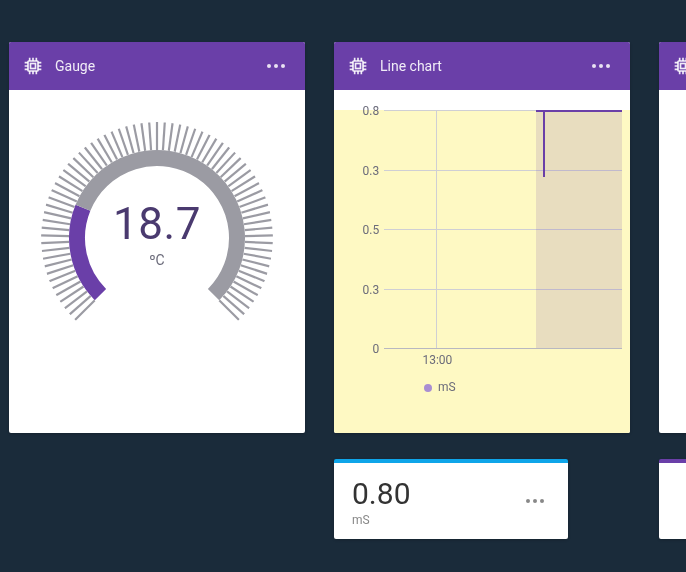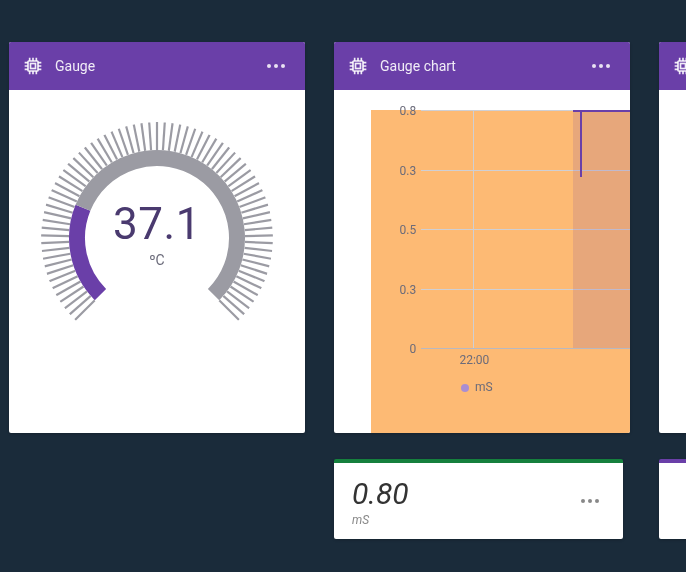--- a/index.html
+++ b/index.html
@@ -85,21 +85,21 @@
     letter-spacing: 0.5px;
   }
   .gauge-unit {
     font-size: 14px;
     color: #6b6b7a;
     margin-top: 2px;
   }
 
   
   #line-card { left: 334px; top: 42px; width: 296px; height: 391px; }
-  #line-card .card-body { height: 343px; background:#fdba74;margin-left:37px; }
+  #line-card .card-body { height: 343px; background:#fef9c3; }
   .chart-area {
     position: relative;
     margin: 20px 8px 8px 50px;
     height: 238px;
   }
   .chart-grid-v {
     position: absolute; top:0; bottom:0;
     border-left: 1px solid #cfcfd4;
   }
   .chart-grid-h {
@@ -144,21 +144,21 @@
     background:#a98ed2;
     margin-right:6px;
     vertical-align: middle;
   }
 
   
   #card3 { left: 659px; top: 42px; width: 60px; height: 391px; }
   #card3 .card-body { height: 343px; }
 
   
-  #value-card { left: 334px; top: 459px; width: 289px; height: 80px; border-top:4px solid #15803d;font-style:italic;}
+  #value-card { left: 334px; top: 459px; width: 234px; height: 80px; border-top:4px solid #0ea5e9;}
   #value-card-inner {
     padding: 10px 18px;
     display:flex;
     justify-content: space-between;
     align-items: center;
     height: 100%;
   }
   .value-big {
     font-size: 30px;
     color: #333;
@@ -290,21 +290,21 @@
 
         <g mask="url(#tickmask)">
           <circle cx="130" cy="140" r="102" fill="none" stroke="#9b9ba3" stroke-width="28"></circle>
         </g>
 
         <path id="value-arc" fill="none" stroke="#6a3fa8" stroke-width="16" stroke-linecap="butt" d="M 73.4314575050762 196.5685424949238 A 80 80 0 0 1 55.946190325652054 109.73395842341701"></path>
 
         <path id="track-arc" fill="none" stroke="#9b9ba3" stroke-width="16" d="M 55.946190325652054 109.73395842341701 A 80 80 0 1 1 186.56854249492386 196.56854249492375"></path>
       </svg>
       <div class="gauge-center">
-        <div class="gauge-value">37.1</div>
+        <div class="gauge-value">18.7</div>
         <div class="gauge-unit">ºC</div>
       </div>
     </div>
   </div>
 </div>
 
 <div id="line-card" class="card">
   <div class="card-header">
     <div class="card-header-left">
       <span class="cpu-icon">
@@ -318,21 +318,21 @@
             <line x1="8" y1="18" x2="8" y2="22"></line>
             <line x1="16" y1="18" x2="16" y2="22"></line>
           <line x1="2" y1="12" x2="6" y2="12"></line>
             <line x1="2" y1="8" x2="6" y2="8"></line>
             <line x1="2" y1="16" x2="6" y2="16"></line>
           <line x1="18" y1="12" x2="22" y2="12"></line>
             <line x1="18" y1="8" x2="22" y2="8"></line>
             <line x1="18" y1="16" x2="22" y2="16"></line>
         </svg>
       </span>
-      <span class="card-title">Gauge chart</span>
+      <span class="card-title">Line chart</span>
     </div>
     <div class="menu-icon">
       <span></span>
         <span></span>
         <span></span>
     </div>
   </div>
   <div class="card-body">
     <div class="chart-area">
 
@@ -346,21 +346,21 @@
           <span class="ytick">0.5</span>
         </div>
       <div class="chart-grid-h" style="top:75%">
           <span class="ytick">0.3</span>
         </div>
       <div class="chart-grid-h" style="top:100%; border-top-color:#b8b8c0">
           <span class="ytick">0</span>
         </div>
 
       <div class="chart-grid-v" style="left:22%">
-          <span class="xtick">22:00</span>
+          <span class="xtick">13:00</span>
         </div>
 
       <div class="chart-fill" style="left:64%; right:0; top:0%; bottom:0;"></div>
 
       <div class="chart-spike" style="left:67%; top:0%; height:28%;"></div>
     </div>
     <div class="legend">
       <span class="legend-dot"></span><span>mS</span>
     </div>
   </div>

